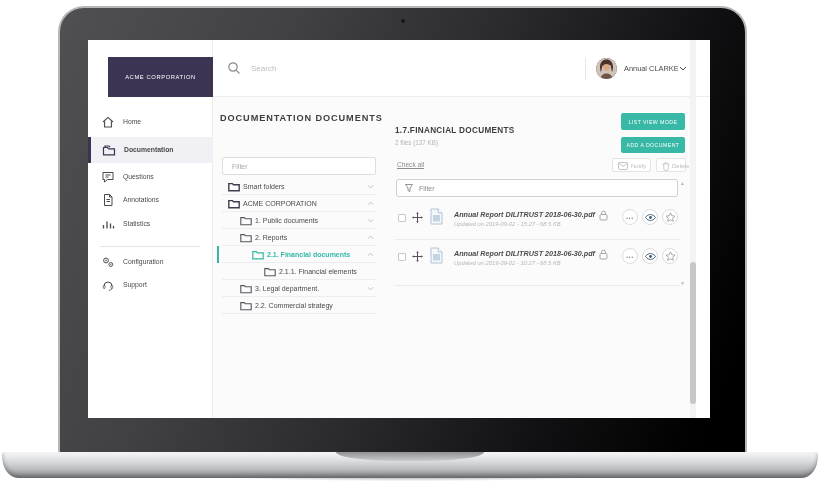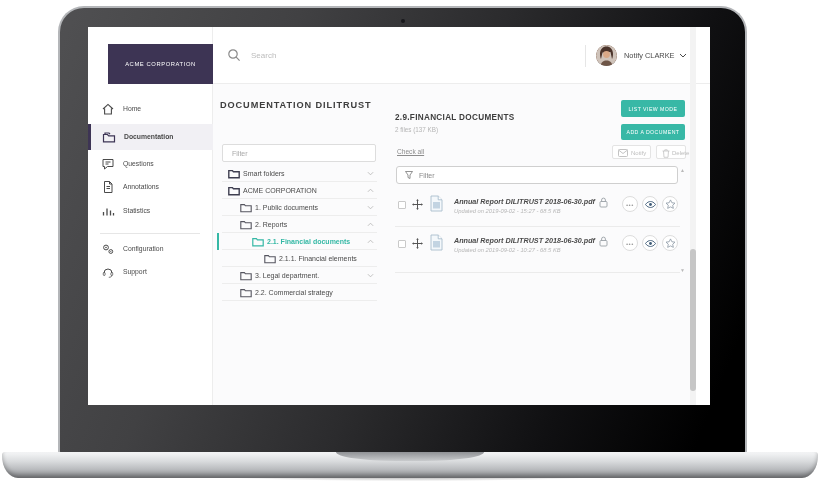--- a/index.html
+++ b/index.html
@@ -7,21 +7,21 @@
   .page { position:relative; width:820px; height:492px; background:#fff; overflow:hidden; }
 
   
   .floor-shadow { position:absolute; left:20px; top:452px; width:780px; height:40px;
     background:radial-gradient(ellipse 48% 42% at 50% 42%, rgba(0,0,0,.55), rgba(0,0,0,.26) 52%, rgba(0,0,0,0) 74%); }
   .lid { position:absolute; left:58px; top:6px; width:689px; height:448px;
     border-radius:26px 26px 3px 3px;
     background:linear-gradient(112deg,#505052 0%,#414143 28%,#2b2b2d 52%,#101012 76%,#000 94%);
     border:2px solid #b4b6b9; border-bottom:none; }
   .camera { position:absolute; left:401px; top:19px; width:4px; height:4px; border-radius:50%; background:#17171b; }
-  .screen { position:absolute; left:88px; top:27px; width:622px; height:378px; background:#fff; overflow:hidden; }
+  .screen { position:absolute; left:88px; top:40px; width:622px; height:378px; background:#fff; overflow:hidden; }
   .base { position:absolute; left:2px; top:452px; width:816px; height:26px;
     border-radius:3px 3px 16px 16px / 3px 3px 22px 22px;
     background:linear-gradient(180deg,#f6f7f8 0%,#dadcde 35%,#bbbdc0 65%,#8a8c8f 100%);
     box-shadow: inset 0 -3px 4px rgba(0,0,0,.28); }
   .notch { position:absolute; left:336px; top:452px; width:148px; height:9px;
     background:linear-gradient(180deg,#8f9195,#c9cbcd); border-radius:0 0 60px 60px / 0 0 9px 9px; }
 
   
   .screen * { position:absolute; }
   .sidebar { left:0; top:0; width:125px; height:378px; background:#fff; border-right:1px solid #ededed; }
@@ -176,28 +176,28 @@
       </div>
       <div class="user-divider"></div>
       <div class="avatar">
         <svg width="21" height="21" viewBox="0 0 21 21" style="left:0;top:0">
             <circle cx="10.5" cy="10.5" r="10.5" fill="#cfc3ba"></circle>
             <path d="M4 9c0-5 3-7.5 6.5-7.5S17 4 17 9c0 3-1 5-1 5l-1.5-7-8 .5L5 14s-1-2-1-5z" fill="#4a332a"></path>
             <circle cx="10.5" cy="9.5" r="3.4" fill="#d9a887"></circle>
             <path d="M4.5 21c.6-4 3-5.6 6-5.6s5.4 1.6 6 5.6z" fill="#6e5547"></path>
           </svg>
       </div>
-      <span class="user-name">Notify CLARKE</span>
+      <span class="user-name">Annual CLARKE</span>
       <svg class="user-chev" width="8" height="5" viewBox="0 0 8 5">
           <path d="M1 1l3 3 3-3" fill="none" stroke="#4a4a4a" stroke-width="1"></path>
         </svg>
     </div>
 
     <div class="main-bg"></div>
-    <div class="page-title">DOCUMENTATION DILITRUST</div>
+    <div class="page-title">DOCUMENTATION DOCUMENTS</div>
 
     <input class="tree-filter" type="text" placeholder="Filter" style="">
 
     <div class="trow lvl0" style="top:138px">
       <svg class="ticon" width="12" height="10" viewBox="0 0 12 10">
           <path d="M.8 1.6h3.6l1 1.2h5.8v6H.8z" fill="none" stroke="#3e3e50" stroke-width="1.4"></path>
         </svg>
       <span class="tlabel">Smart folders</span>
       <svg class="tchev" width="7" height="5" viewBox="0 0 8 5">
           <path d="M1 1l3 3 3-3" fill="none" stroke="#b9b9b9"></path>
@@ -256,21 +256,21 @@
     </div>
     <div class="trow lvl1" style="top:257px">
       <svg class="ticon" width="12" height="10" viewBox="0 0 12 10">
           <path d="M.8 1.6h3.6l1 1.2h5.8v6H.8z" fill="none" stroke="#55555f" stroke-width="1.1"></path>
         </svg>
       <span class="tlabel">2.2.  Commercial strategy</span>
     </div>
 
     <button class="btn-teal btn-view">LIST VIEW MODE</button>
     <button class="btn-teal btn-add">ADD A DOCUMENT</button>
-    <div class="p-title">2.9.FINANCIAL DOCUMENTS</div>
+    <div class="p-title">1.7.FINANCIAL DOCUMENTS</div>
     <div class="p-sub">2 files (137 KB)</div>
     <a class="check-all">Check all</a>
 
     <div class="mini-btn btn-notify">
       <svg width="10" height="8" viewBox="0 0 10 8">
           <rect x=".5" y=".5" width="9" height="7" rx="1" fill="none" stroke="#c3c3c3"></rect>
           <path d="M.5 1l4.5 3.5L9.5 1" fill="none" stroke="#c3c3c3"></path>
         </svg>
       <span class="mlabel">Notify</span>
     </div>

